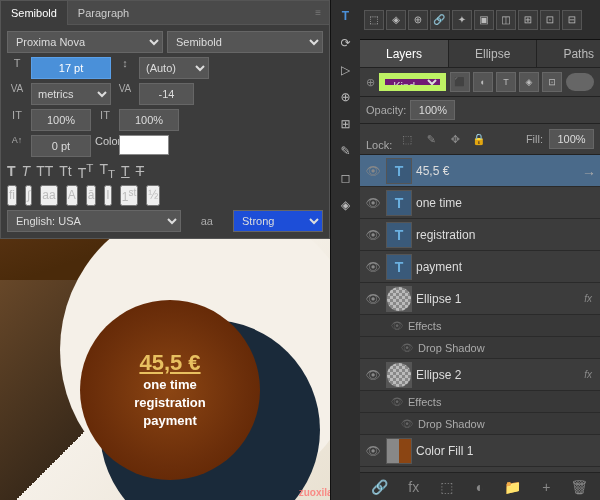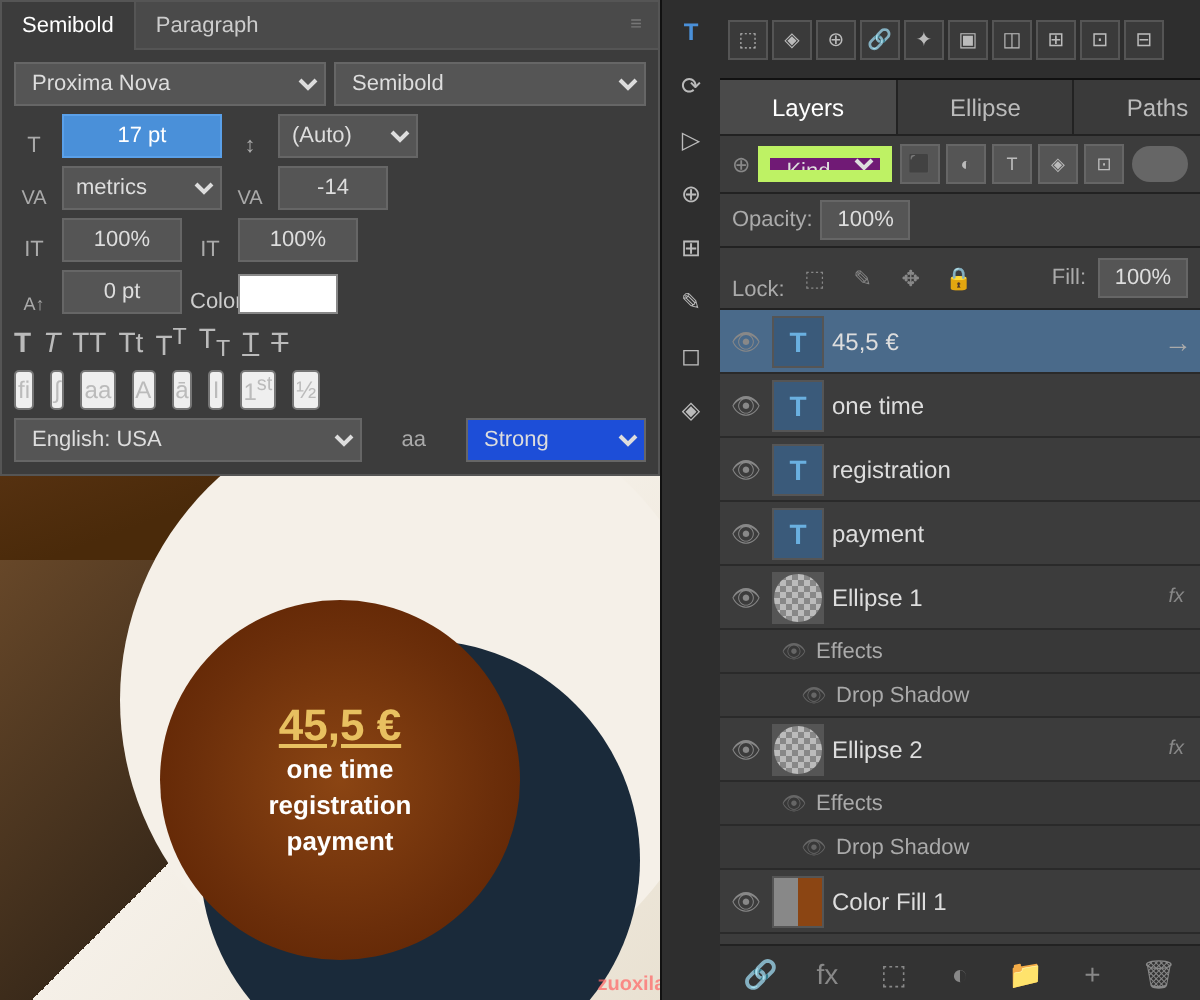--- a/index.html
+++ b/index.html
@@ -127,21 +127,21 @@
       padding-right: 8px;
       font-size: 10px;
     }
 
     .char-content {
       padding: 6px;
     }
 
     .char-row {
       display: flex;
-      align-items: flex-end;
+      align-items: flex-start;
       margin-bottom: 4px;
       gap: 4px;
     }
 
     .font-select {
       background: #555;
       color: #ddd;
       border: 1px solid #666;
       height: 22px;
       font-size: 11px;

